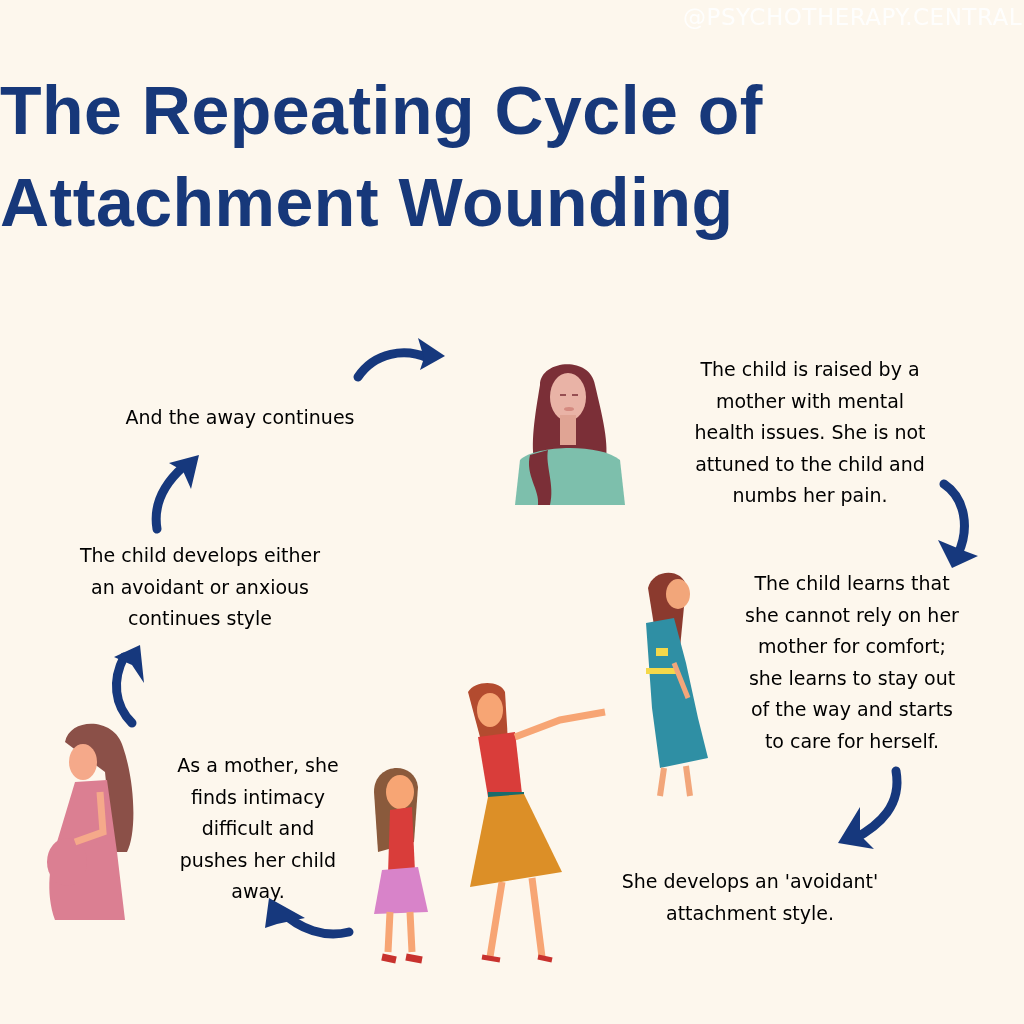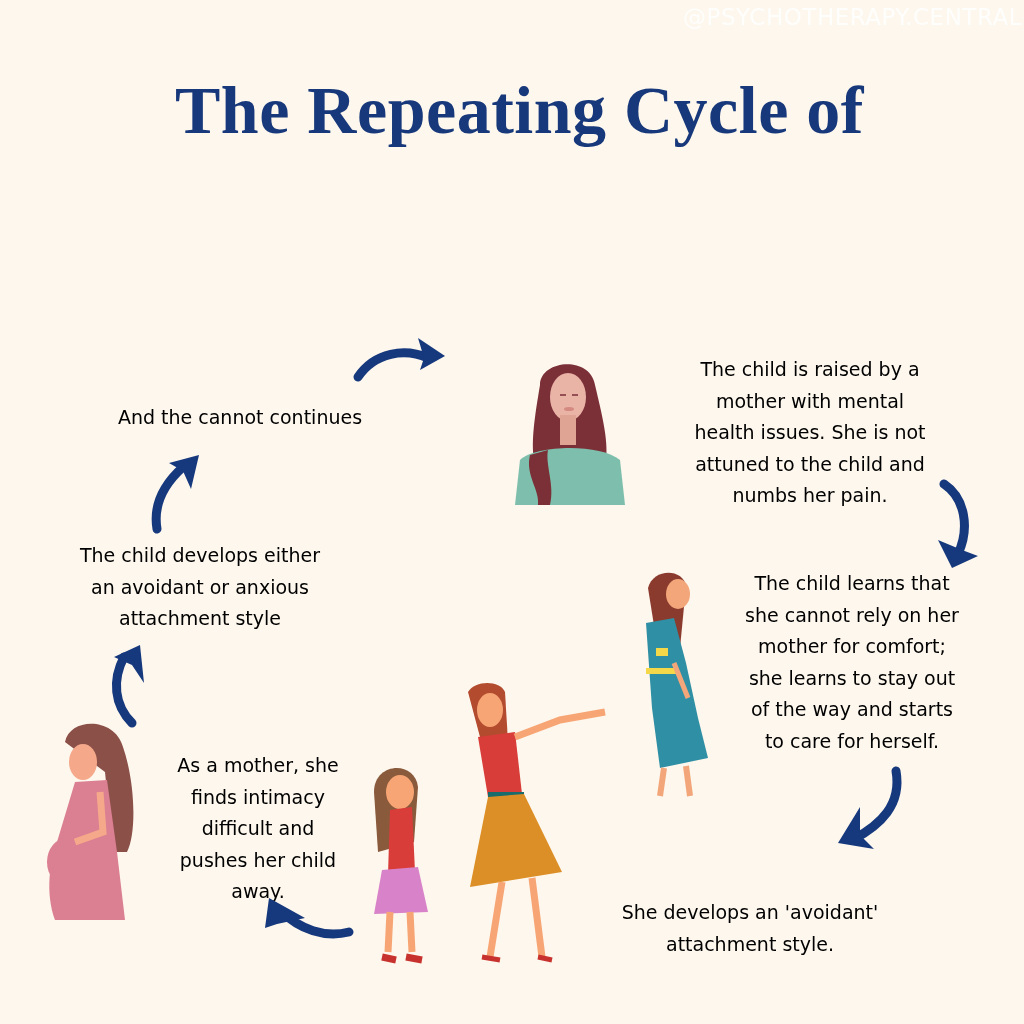--- a/index.html
+++ b/index.html
@@ -11,49 +11,50 @@
     position: relative;
   }
   .watermark {
     position: absolute; top: 4px; right: 2px;
     font-size: 23px; letter-spacing: 0.5px;
     color: #ffffff; opacity: 0.9;
     font-family: "DejaVu Sans", sans-serif;
   }
   .title {
     position: absolute; left: 0; top: 64px; width: 864px;
-    text-align: right;
-    font-family: Liberation Serif, serif;
+    text-align: left;
+    font-family: Liberation Sans, sans-serif;
     font-weight: bold; font-size: 68px; line-height: 92px;
     color: #17387a; letter-spacing: 0.5px;
   }
   .title span { display: block; }
   .step {
     position: absolute; text-align: center;
     font-family: "DejaVu Sans", sans-serif;
     font-size: 19px; line-height: 31.5px;
     color: #000000;
     white-space: pre-line;
   }
   #step-1 { left: 650px; top: 354px; width: 320px; }
   #step-2 { left: 712px; top: 568px; width: 280px; }
-  #step-3 { left: 600px; top: 866px; width: 300px; margin-top: 31px; }
+  #step-3 { left: 600px; top: 866px; width: 300px; }
   #step-4 { left: 138px; top: 706px; width: 240px; margin-top: 44px; }
   #step-5 { left: 40px;  top: 540px; width: 320px; }
   #step-6 { left: 80px;  top: 402px; width: 320px; }
   .arrow { position: absolute; }
   .figure { position: absolute; }
 </style>
 </head>
 <body>
 
 <div class="watermark">@PSYCHOTHERAPY.CENTRAL</div>
 
 <h1 class="title" style="margin:0;">
   <span>The Repeating Cycle of</span>
+  <span>Attachment Wounding</span>
 </h1>
 
 <div class="step" id="step-1">The child is raised by a
 mother with mental
 health issues. She is not
 attuned to the child and
 numbs her pain.</div>
 <div class="step" id="step-2">The child learns that
 she cannot rely on her
 mother for comfort;
@@ -62,22 +63,22 @@
 to care for herself.</div>
 <div class="step" id="step-3">She develops an 'avoidant'
 attachment style.</div>
 <div class="step" id="step-4">As a mother, she
 finds intimacy
 difficult and
 pushes her child
 away.</div>
 <div class="step" id="step-5">The child develops either
 an avoidant or anxious
-attachment style</div>
-<div class="step" id="step-6">And the cannot continues</div>
+continues style</div>
+<div class="step" id="step-6">And the away continues</div>
 
 <svg class="arrow" style="left:350px;top:330px" width="100" height="55" viewBox="0 0 100 55">
   <path d="M8 47 C 25 22, 55 18, 78 28" stroke="#16387d" stroke-width="9" fill="none" stroke-linecap="round"></path>
   <path d="M68 8 L 95 26 L 70 40 L 74 28 Z" fill="#16387d"></path>
 </svg>
 
 <svg class="arrow" style="left:930px;top:478px" width="70" height="95" viewBox="0 0 70 95">
   <path d="M14 6 C 35 20, 40 50, 28 76" stroke="#16387d" stroke-width="9" fill="none" stroke-linecap="round"></path>
   <path d="M8 62 L 22 90 L 48 78 L 32 72 Z" fill="#16387d"></path>
 </svg>

